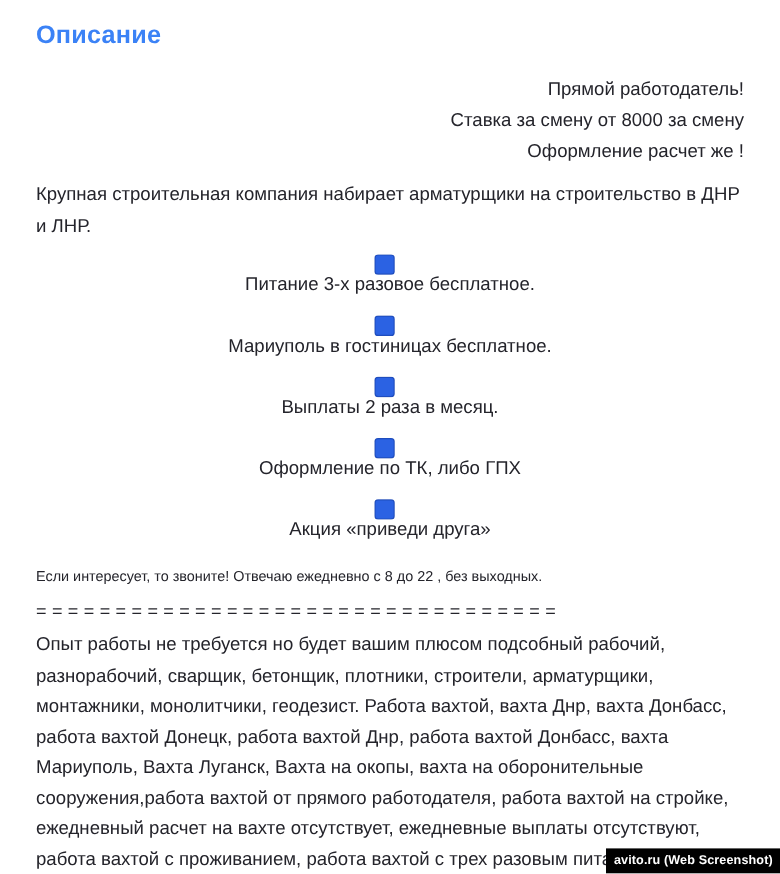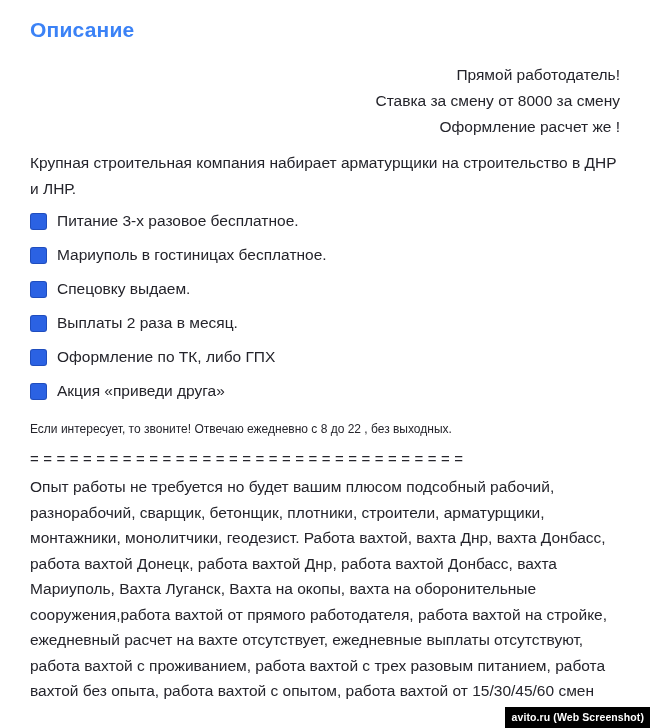--- a/index.html
+++ b/index.html
@@ -34,20 +34,21 @@
     max-width: 592px;
   }
   .intro-block { margin-bottom: 10px; text-align: right; }
   .cond-list { margin: 6px 0 4px 0; }
   .cond-item {
     display: flex;
     align-items: center;
     margin-bottom: 16px;
     font-size: 15.5px;
     line-height: 18px;
+    flex-direction: column;
   }
   .blue-square {
     display: inline-block;
     width: 17px;
     height: 17px;
     border-radius: 3px;
     background: #2b62e3;
     border: 1px solid rgba(10, 40, 120, 0.35);
     margin-right: 10px;
     flex: 0 0 auto;
@@ -102,24 +103,20 @@
     <div class="cond-item">
       <span class="blue-square"></span>
       <span>Питание 3-х разовое бесплатное.</span>
     </div>
     <div class="cond-item">
       <span class="blue-square"></span>
       <span>Мариуполь в гостиницах бесплатное.</span>
     </div>
     <div class="cond-item">
       <span class="blue-square"></span>
-      <span>Спецовку выдаем.</span>
-    </div>
-    <div class="cond-item">
-      <span class="blue-square"></span>
       <span>Выплаты 2 раза в месяц.</span>
     </div>
     <div class="cond-item">
       <span class="blue-square"></span>
       <span>Оформление по ТК, либо ГПХ</span>
     </div>
     <div class="cond-item">
       <span class="blue-square"></span>
       <span>Акция «приведи друга»</span>
     </div>

